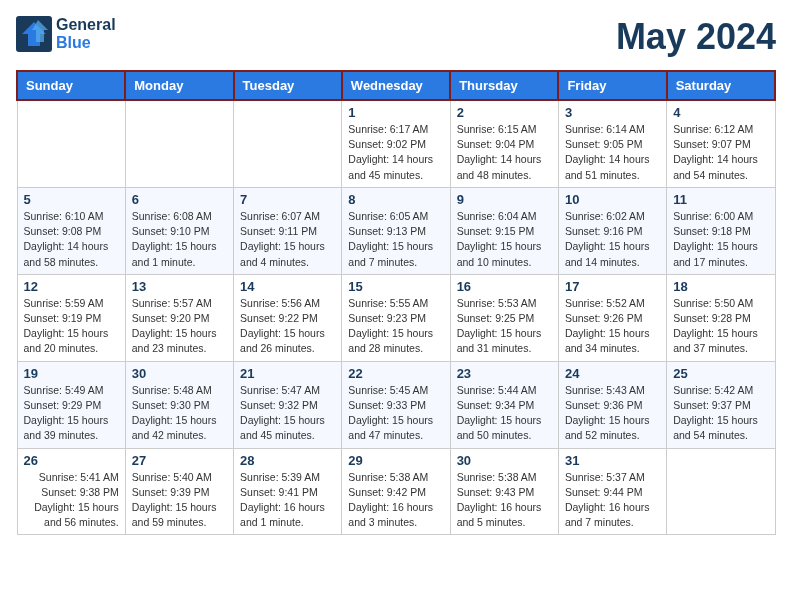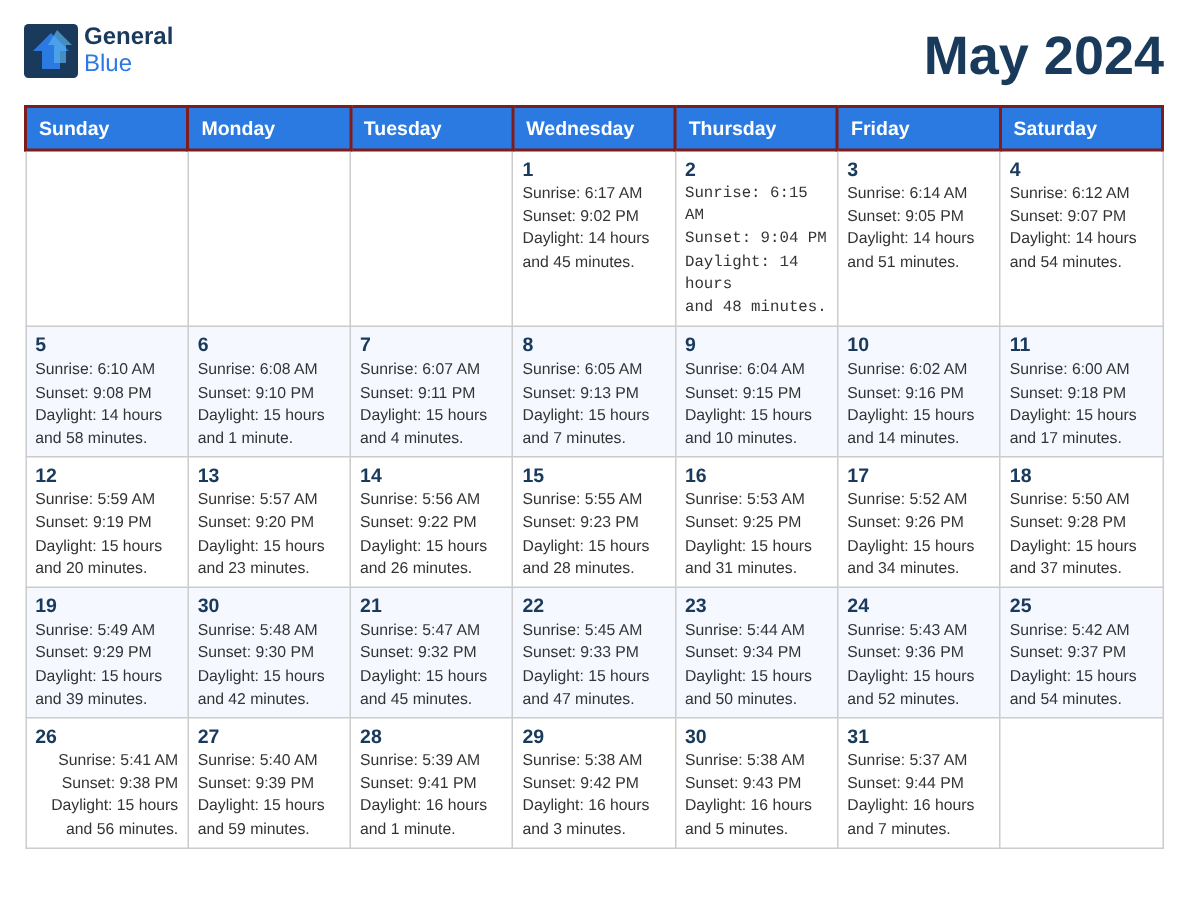--- a/index.html
+++ b/index.html
@@ -88,21 +88,21 @@
 <div class="header">
   <div class="logo">
     <div class="logo-row">
       <svg width="36" height="36" viewBox="0 0 36 36">
         <rect x="0" y="0" width="36" height="36" fill="#1a3a5c" rx="3"></rect>
         <polygon points="18,6 30,18 24,18 24,30 12,30 12,18 6,18" fill="#2a7ae2"></polygon>
         <polygon points="22,4 32,14 28,14 28,26 20,26 20,14 16,14" fill="#5ab0f0" opacity="0.7"></polygon>
       </svg>
       <div class="logo-text">
         <span style="font-size:16px;font-weight:bold;color:#1a3a5c;line-height:1.1;">General</span>
-        <span style="font-size:16px;font-weight:normal;color:#2a7ae2;line-height:1.1;">Blue</span>
+        <span style="font-size:16px;font-weight:bold;color:#2a7ae2;line-height:1.1;">Blue</span>
       </div>
     </div>
   </div>
   <div class="title-block">
     <div class="month-title">May 2024</div>
   </div>
 </div>
 
 <table class="calendar">
   <thead>
@@ -123,21 +123,21 @@
         <td class="empty-cell"></td>
         <td>
           <span class="day-number">1</span>
           <div class="day-info" style="white-space: pre-line;">Sunrise: 6:17 AM
 Sunset: 9:02 PM
 Daylight: 14 hours
 and 45 minutes.</div>
         </td>
         <td>
           <span class="day-number">2</span>
-          <div class="day-info" style="white-space: pre-line; font-family: Liberation Mono, monospace;">Sunrise: 6:15 AM
+          <div class="day-info" style="white-space: pre-line;">Sunrise: 6:15 AM
 Sunset: 9:04 PM
 Daylight: 14 hours
 and 48 minutes.</div>
         </td>
         <td>
           <span class="day-number">3</span>
           <div class="day-info" style="white-space: pre-line;">Sunrise: 6:14 AM
 Sunset: 9:05 PM
 Daylight: 14 hours
 and 51 minutes.</div>

